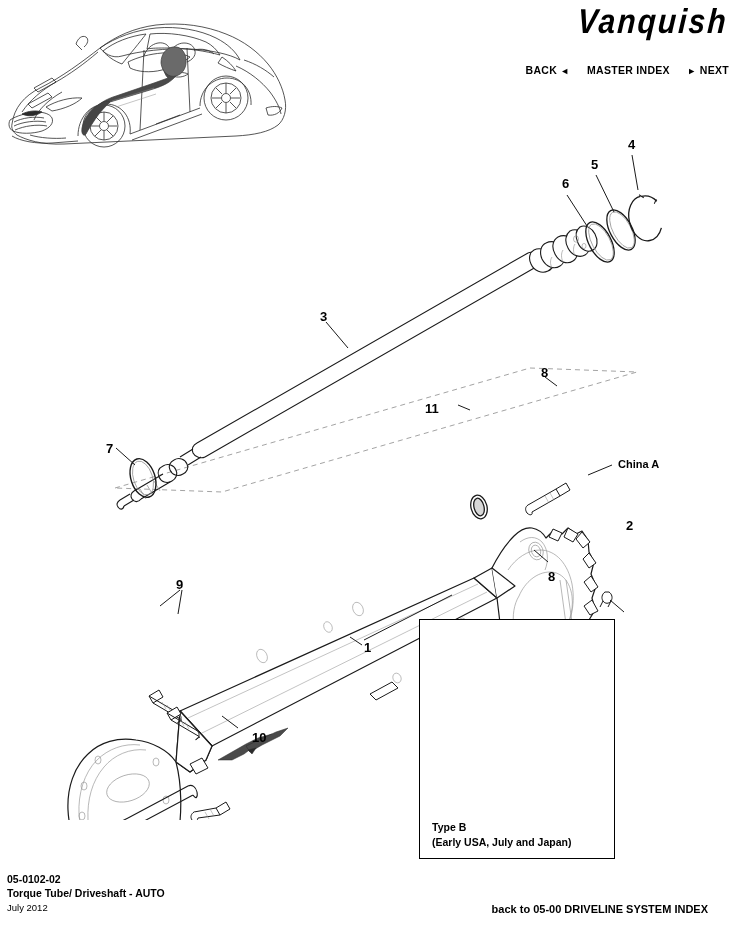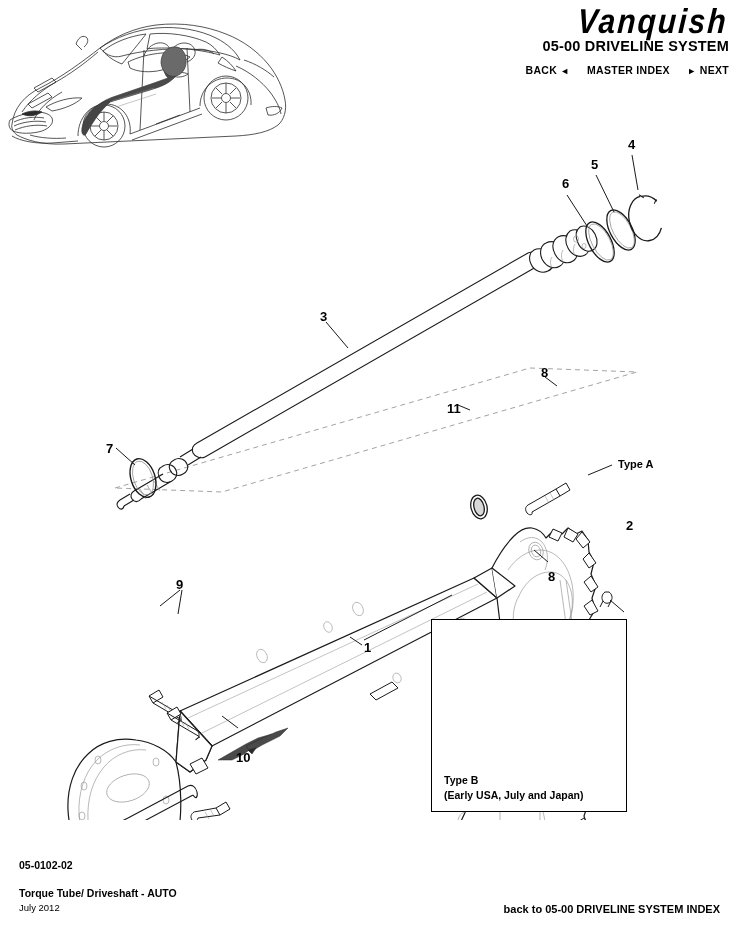--- a/index.html
+++ b/index.html
@@ -88,73 +88,72 @@
   .partlabel {
     position: absolute;
     font-size: 11px;
     font-weight: bold;
     font-family: "Liberation Sans", sans-serif;
   }
 
   
   #inset-box {
     position: absolute;
-    left: 431px;
+    left: 419px;
     top: 619px;
     width: 196px;
-    height: 193px;
+    height: 240px;
     border: 1.2px solid #000;
     background: #fff;
     box-sizing: border-box;
   }
   #inset-caption {
     position: absolute;
     left: 12px;
     bottom: 8px;
     font-size: 10.5px;
     font-weight: bold;
     line-height: 15px;
   }
 
   
   #footer {
     position: absolute;
-    left: 16px;
+    left: 4px;
     bottom: 0;
     width: 707px;
     height: 70px;
   }
   #footer-left {
     position: absolute;
     left: 3px;
     bottom: 10px;
     font-size: 10.5px;
     line-height: 14.5px;
   }
   #footer-left .code { font-weight: bold; }
-  #footer-left .title { font-weight: bold; margin-top: 14px; }
+  #footer-left .title { font-weight: bold; }
   #footer-left .date { font-weight: normal; font-size: 9.5px; }
   #footer-right {
     position: absolute;
     right: 3px;
     bottom: 10px;
     font-size: 11px;
     font-weight: bold;
     cursor: pointer;
   }
   svg { display: block; }
 </style>
 </head>
 <body>
 
 <div id="header-block">
 
   <div id="vanquish-logo">Vanquish</div>
 
-  <div id="section-title">05-00 DRIVELINE SYSTEM</div>
 
   <div id="nav-bar">
     <span class="navitem">BACK</span>
     <span class="arrow">◄</span>
     <span class="gap"></span>
     <span class="navitem">MASTER INDEX</span>
     <span class="gap"></span>
     <span class="arrow">►</span>
     <span class="navitem">NEXT</span>
   </div>
@@ -547,24 +546,24 @@
 <div class="callout" style="left:364px; top:641px;">1</div>
 <div class="callout" style="left:626px; top:519px;">2</div>
 <div class="callout" style="left:320px; top:310px;">3</div>
 <div class="callout" style="left:628px; top:138px;">4</div>
 <div class="callout" style="left:591px; top:158px;">5</div>
 <div class="callout" style="left:562px; top:177px;">6</div>
 <div class="callout" style="left:106px; top:442px;">7</div>
 <div class="callout" style="left:541px; top:366px;">8</div>
 <div class="callout" style="left:548px; top:570px;">8</div>
 <div class="callout" style="left:176px; top:578px;">9</div>
-<div class="callout" style="left:236px; top:731px;margin-top:20px;">10</div>
-<div class="callout" style="left:447px; top:402px;">11</div>
-
-<div class="partlabel" style="left:618px; top:458px;">Type A</div>
+<div class="callout" style="left:252px; top:731px;">10</div>
+<div class="callout" style="left:425px; top:402px;">11</div>
+
+<div class="partlabel" style="left:618px; top:458px;">China A</div>
 
 <div id="inset-box">
   <div id="inset-caption">
     <div>Type B</div>
     <div>(Early USA, July and Japan)</div>
   </div>
 </div>
 
 <div id="footer">
   <div id="footer-left">

